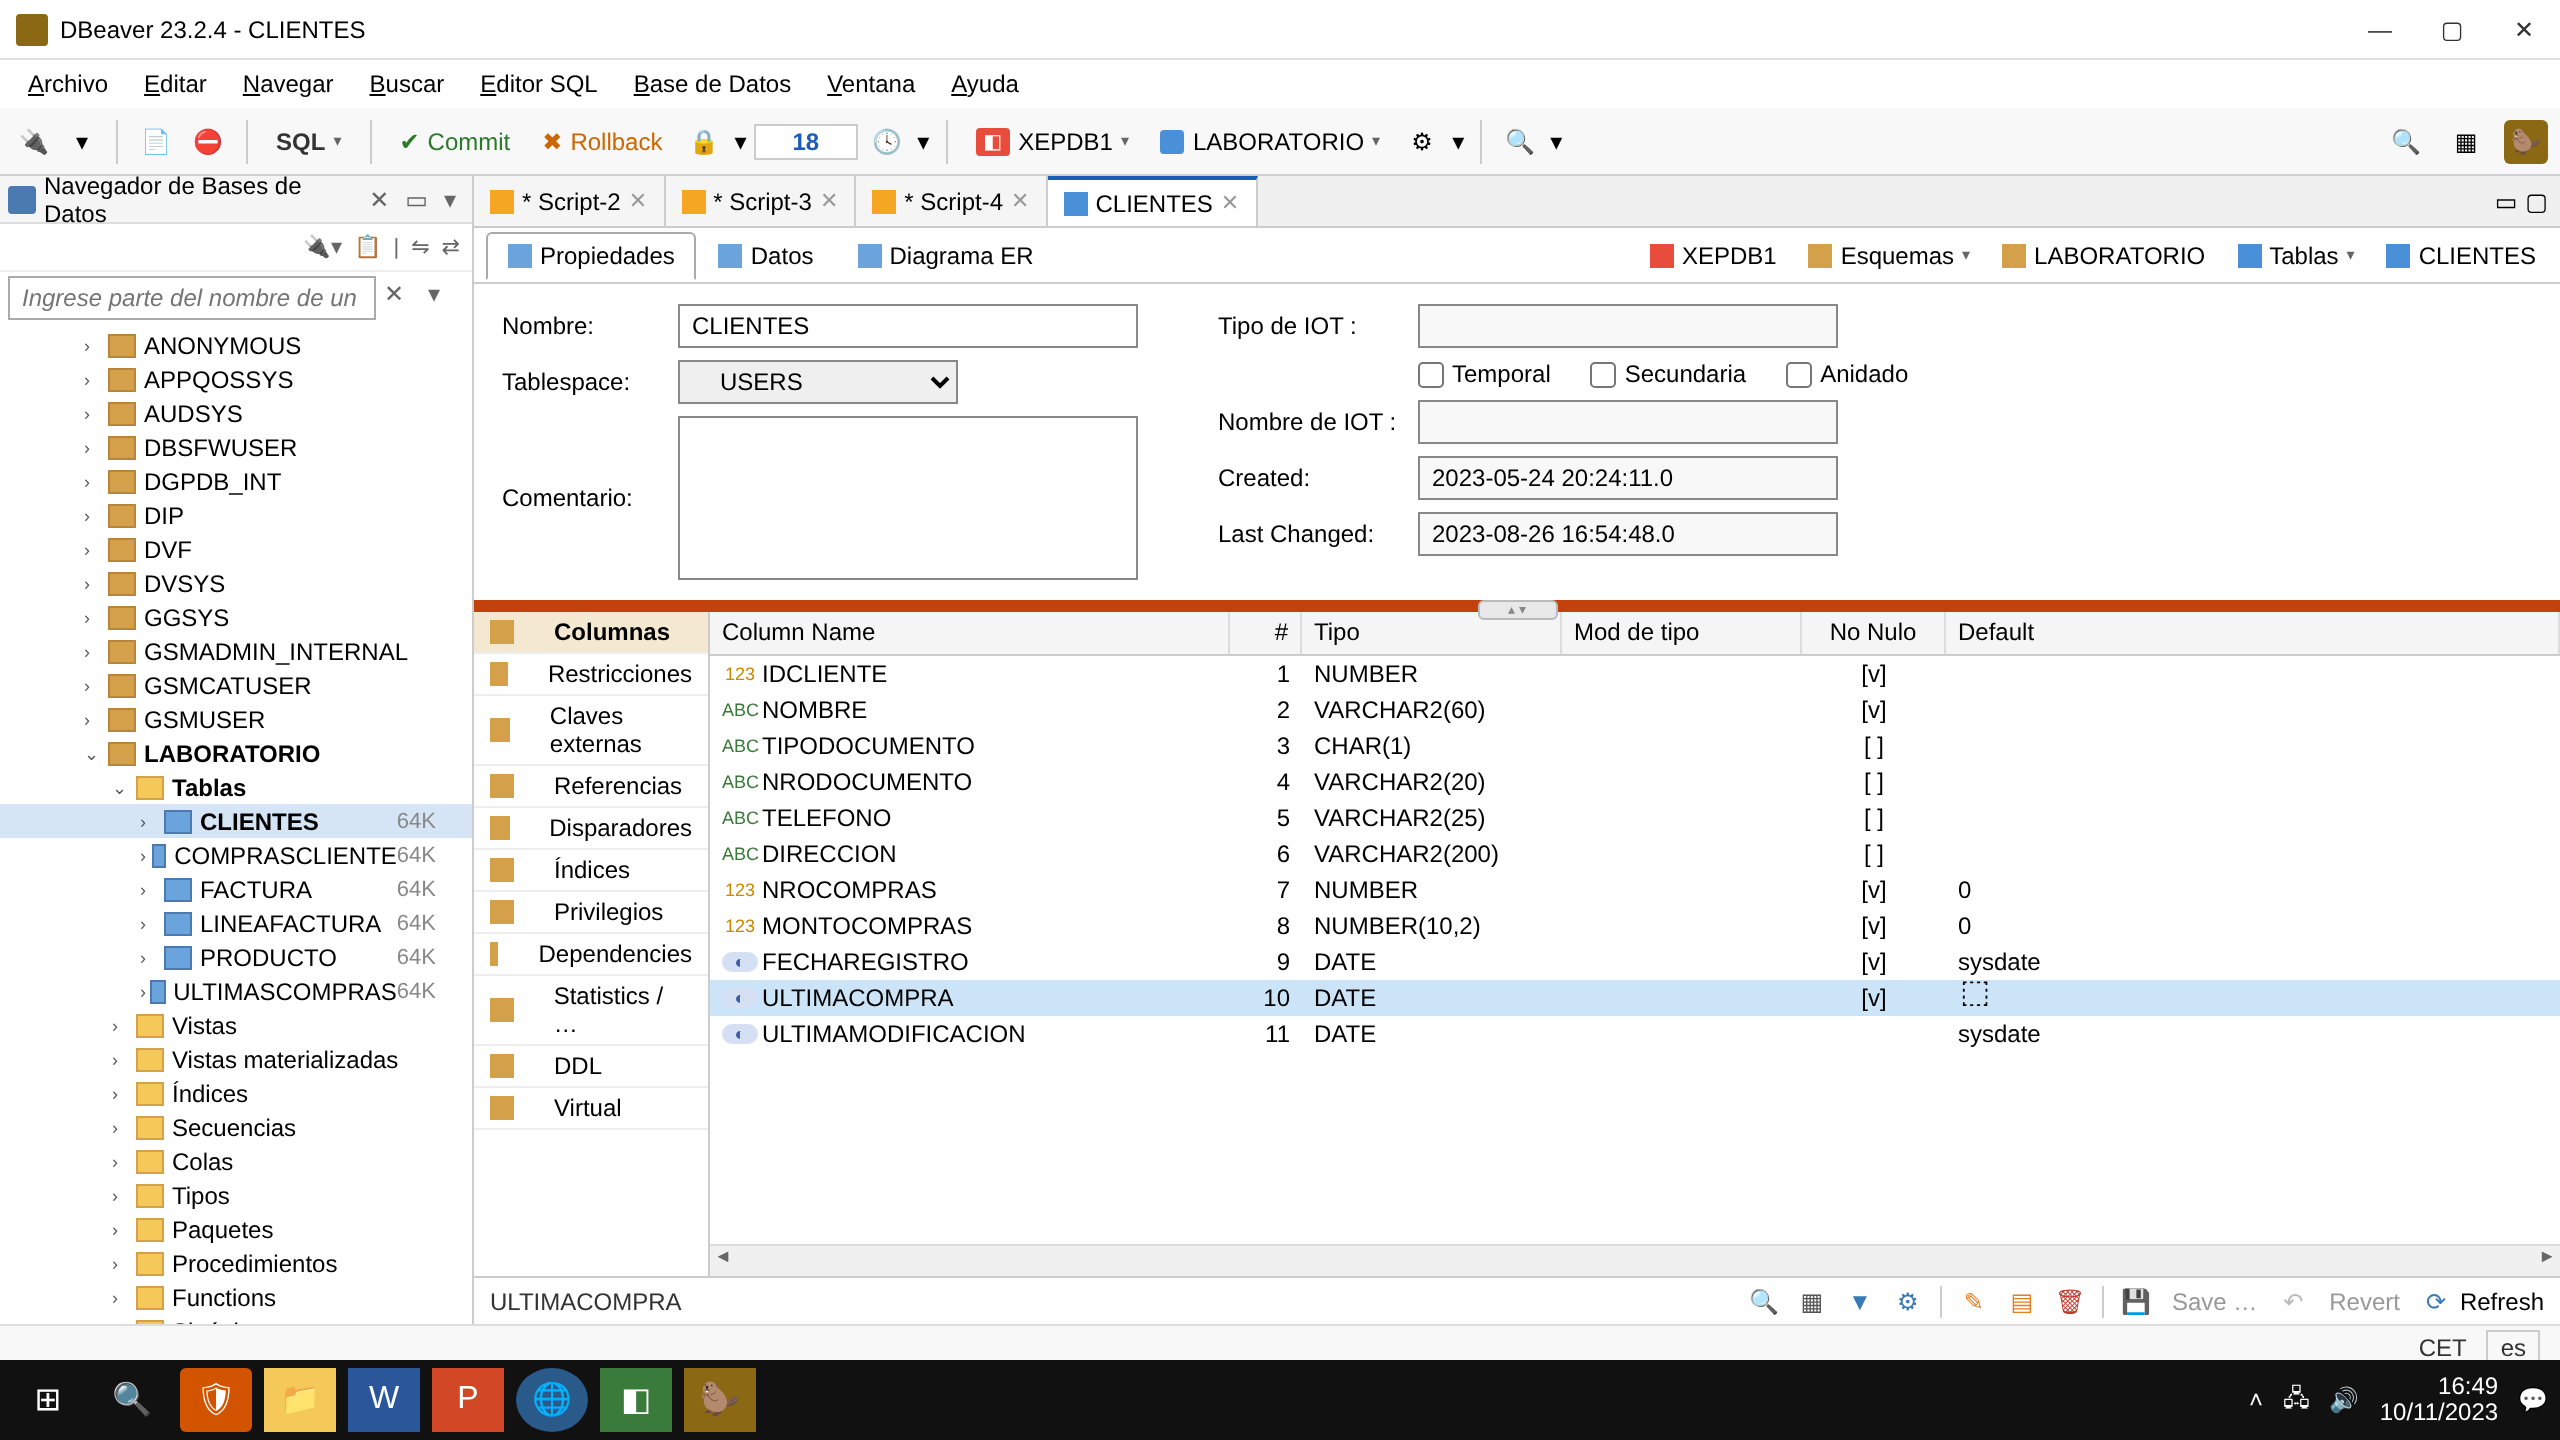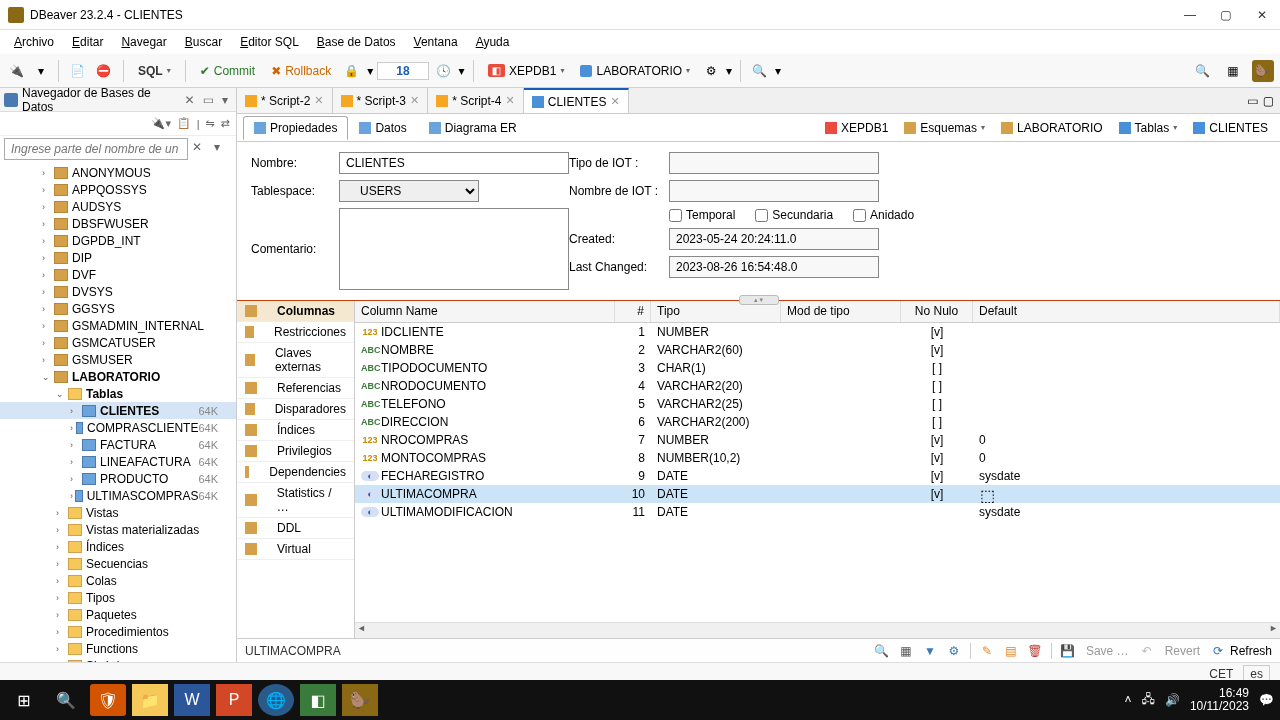--- a/index.html
+++ b/index.html
@@ -78,21 +78,21 @@
 .stab .sticon { width: 12px; height: 12px; background: #6ba3dc; }
 .breadcrumb { margin-left: auto; display: flex; align-items: center; gap: 4px; }
 .breadcrumb .bc-item { display: flex; align-items: center; gap: 4px; padding: 2px 6px; cursor: pointer; }
 .breadcrumb .bc-icon { width: 12px; height: 12px; }
 .breadcrumb .bc-red { background: #e74c3c; }
 .breadcrumb .bc-orange { background: #d4a04a; }
 .breadcrumb .bc-blue { background: #4a90d9; }
 .breadcrumb .dd { font-size: 8px; color: #666; }
 
 
-.form-area { padding: 10px 14px; display: flex; border-bottom: 1px solid #c2410c; }
+.form-area { padding: 10px 14px; display: flex; gap: 40px; border-bottom: 6px solid #c2410c; }
 .form-col { display: flex; flex-direction: column; gap: 6px; }
 .form-row { display: flex; align-items: center; gap: 10px; }
 .form-row label { width: 78px; color: #000; }
 .form-row.wide label { width: 90px; }
 .form-row input[type=text] { border: 1px solid #888; padding: 3px 6px; width: 230px; background: #fff; }
 .form-row input.ro { background: #f8f8f8; width: 210px; }
 .form-row select { border: 1px solid #888; padding: 2px 16px; width: 140px; }
 .form-row textarea { border: 1px solid #888; width: 230px; height: 82px; resize: none; }
 .form-row .chk { display: flex; align-items: center; gap: 4px; margin-right: 10px; }
 .form-row .chk input { width: 13px; height: 13px; }
@@ -115,21 +115,21 @@
 .ch-idx { flex: 0 0 36px; text-align: right; }
 .ch-type { flex: 0 0 130px; }
 .ch-mod { flex: 0 0 120px; }
 .ch-null { flex: 0 0 72px; text-align: center; }
 .ch-def { flex: 1; }
 .cols-body { flex: 1; overflow: auto; }
 .col-row { display: flex; height: 18px; align-items: center; cursor: pointer; }
 .col-row.selected { background: #cce4f7; }
 .col-row > div { padding: 1px 6px; overflow: hidden; white-space: nowrap; }
 .col-row .cc-name { flex: 0 0 260px; display: flex; align-items: center; gap: 2px; }
-.col-row .dtype-icon { width: 18px; font-size: 9px; font-weight: bold; text-align: center; }
+.col-row .dtype-icon { width: 18px; font-size: 9px; font-weight: normal; text-align: center; }
 .dtype-num { color: #cc8800; }
 .dtype-str { color: #3a7a3a; }
 .dtype-date { color: #3a5aaa; background: #d5e0f5; border-radius: 7px; }
 .col-row .cc-idx { flex: 0 0 36px; text-align: right; }
 .col-row .cc-type { flex: 0 0 130px; }
 .col-row .cc-mod { flex: 0 0 120px; }
 .col-row .cc-null { flex: 0 0 72px; text-align: center; }
 .col-row .cc-def { flex: 1; }
 .scroll-h { height: 16px; background: #f0f0f0; border-top: 1px solid #ddd; position: relative; }
 .scroll-h::before { content:'◄'; position: absolute; left: 2px; font-size: 9px; color: #666; }
@@ -486,38 +486,38 @@
             <label>Comentario:</label>
             <textarea style=""></textarea>
           </div>
       </div>
       <div class="form-col">
         <div class="form-row wide">
             <label>Tipo de IOT :</label>
             <input type="text" class="ro" readonly="" style="">
           </div>
         <div class="form-row wide">
-            <label>Nombre de IOT :</label>
-            <input type="text" class="ro" readonly="" style="">
-          </div>
-        <div class="form-row wide">
             <label></label>
           <span class="chk">
               <input type="checkbox" style="">
               <span>Temporal</span>
             </span>
           <span class="chk">
               <input type="checkbox" style="">
               <span>Secundaria</span>
             </span>
           <span class="chk">
               <input type="checkbox" style="">
               <span>Anidado</span>
             </span>
         </div>
+        <div class="form-row wide">
+            <label>Nombre de IOT :</label>
+            <input type="text" class="ro" readonly="" style="">
+          </div>
         <div class="form-row wide">
             <label>Created:</label>
             <input type="text" class="ro" readonly="" value="2023-05-24 20:24:11.0" style="">
           </div>
         <div class="form-row wide">
             <label>Last Changed:</label>
             <input type="text" class="ro" readonly="" value="2023-08-26 16:54:48.0" style="">
           </div>
       </div>
     </div>

